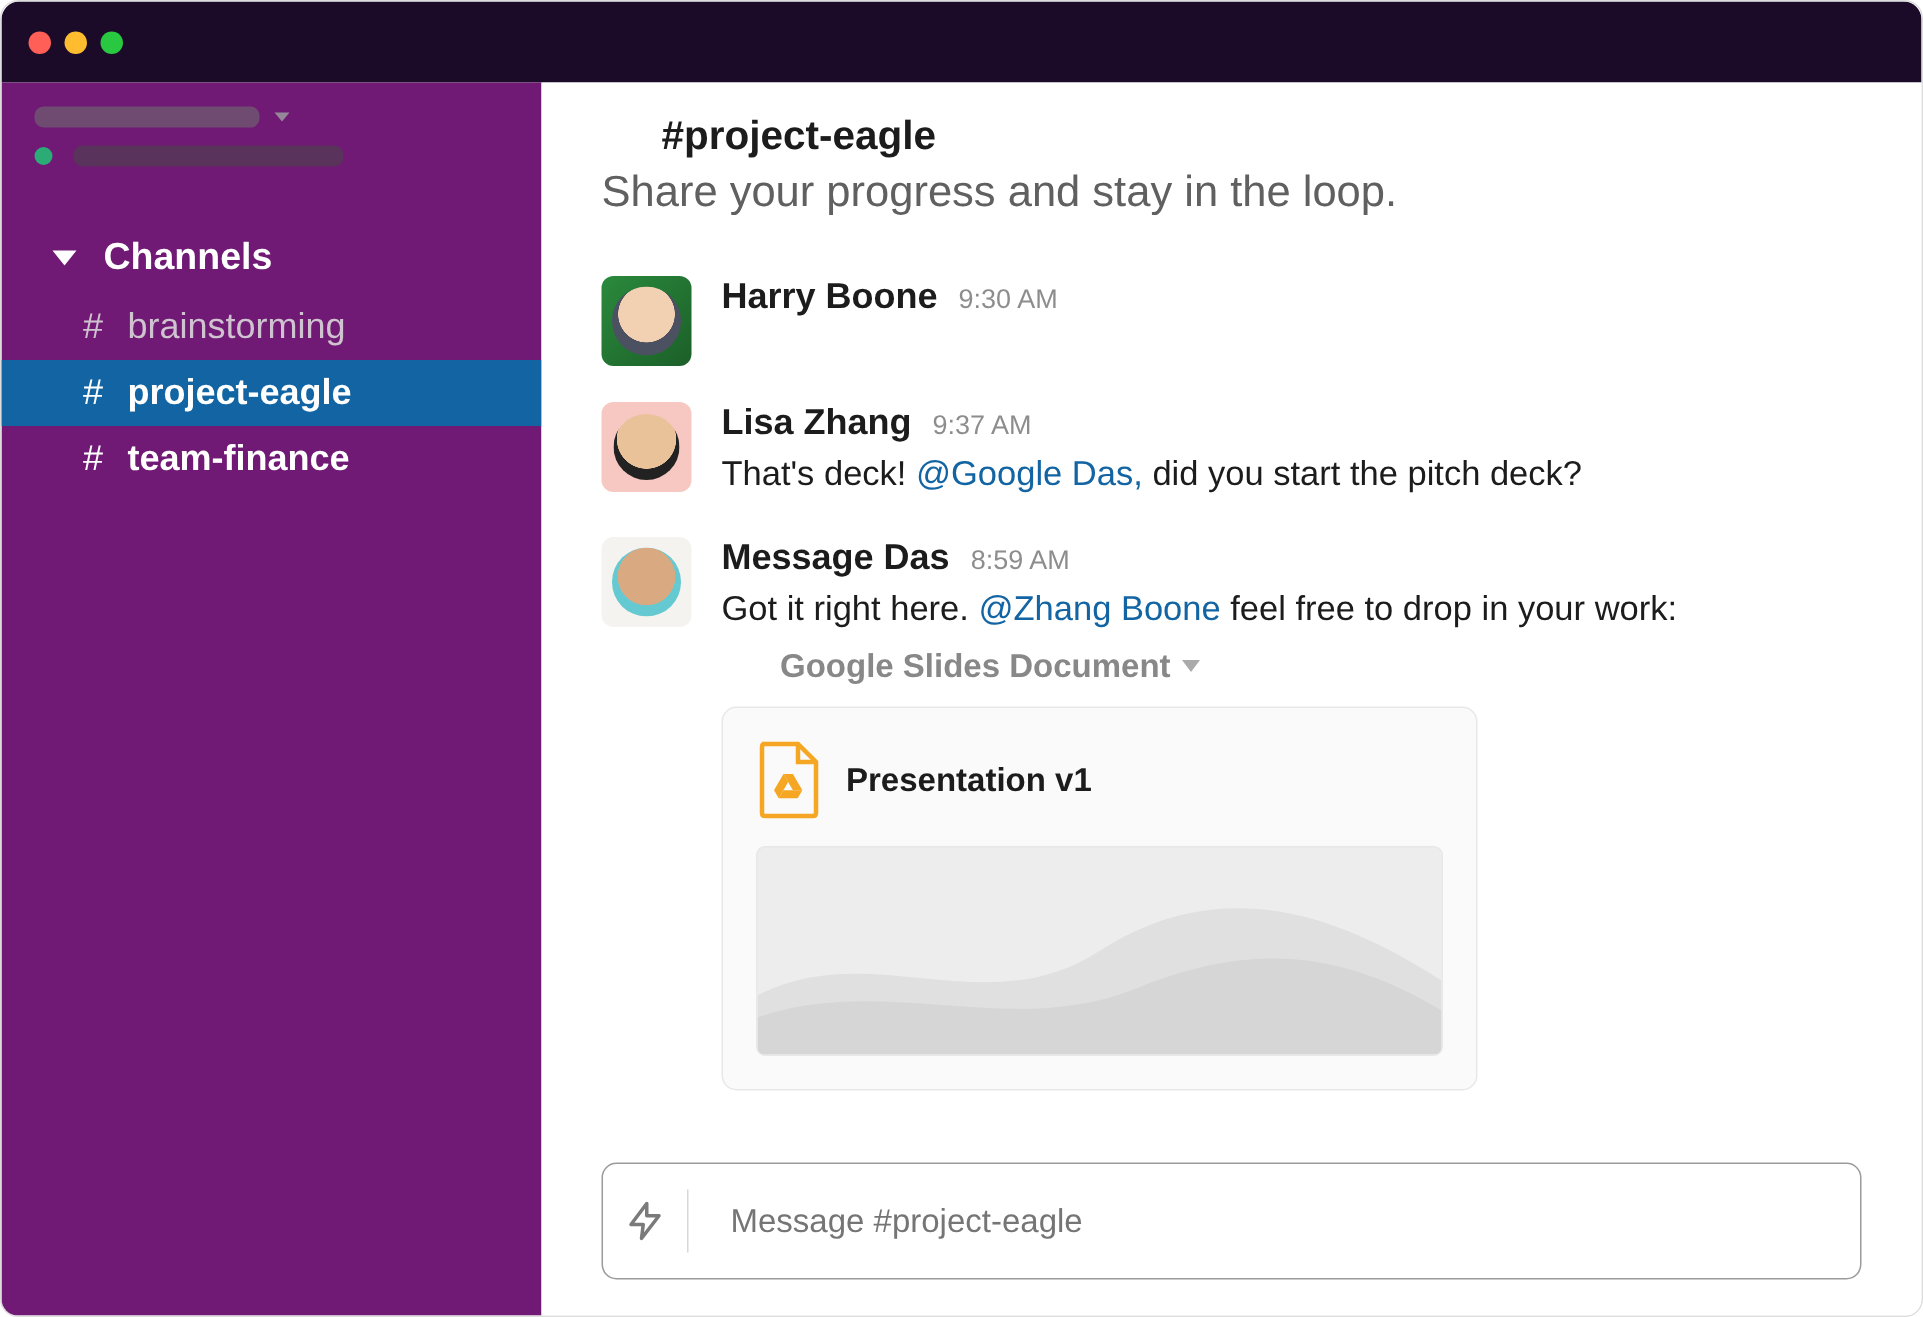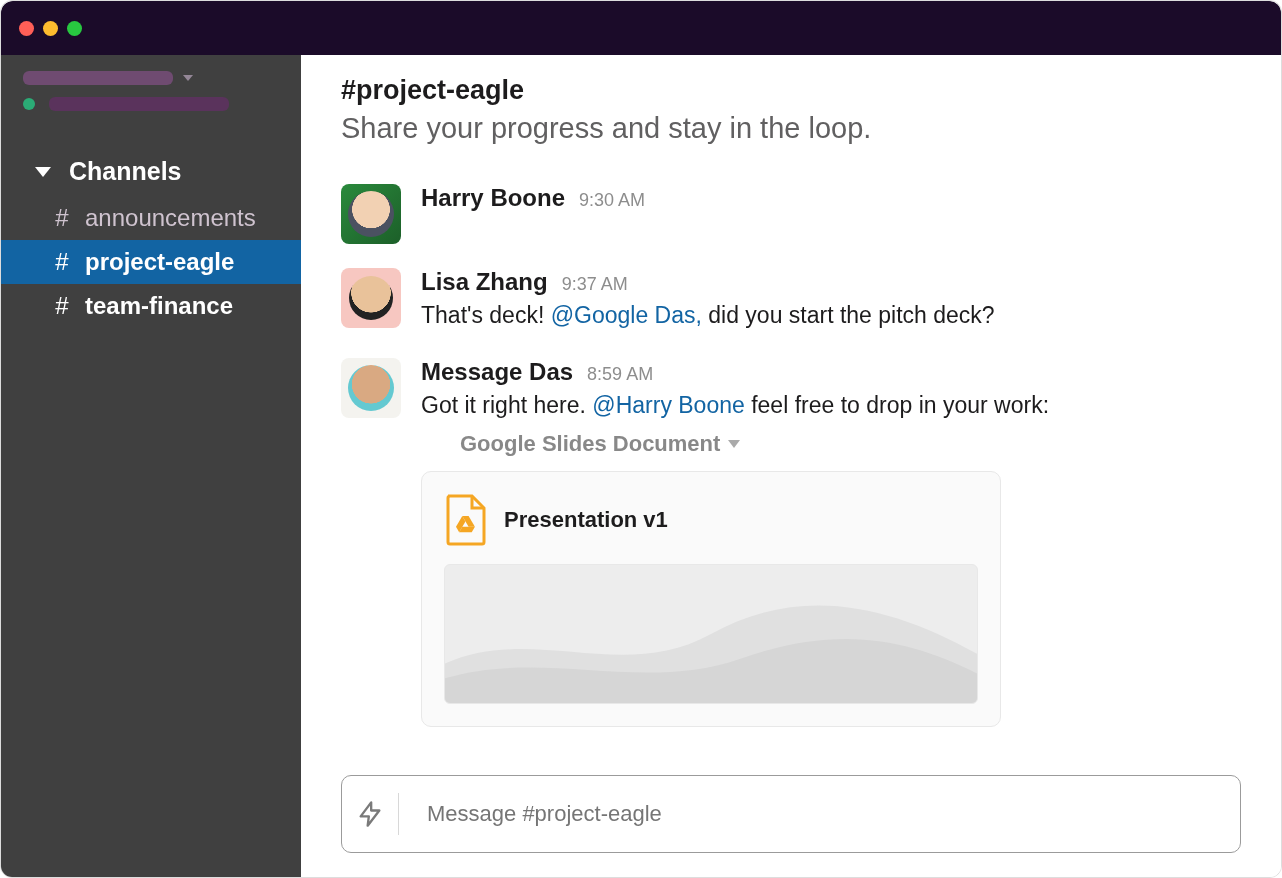--- a/index.html
+++ b/index.html
@@ -6,42 +6,42 @@
     body { font-family:-apple-system,BlinkMacSystemFont,"Segoe UI","Helvetica Neue",Arial,sans-serif; background:#fff; width:1282px; height:878px; overflow:hidden; border:1px solid #ddd; border-radius:12px; }
 
     .title-bar { height:54px; background:#1b0b29; display:flex; align-items:center; padding-left:18px; gap:9px; border-top-left-radius:12px; border-top-right-radius:12px; }
     .traffic-dot { width:15px; height:15px; border-radius:50%; }
     .traffic-dot.red { background:#ff5f57; }
     .traffic-dot.yellow { background:#febc2e; }
     .traffic-dot.green { background:#28c840; }
 
     .app-body { display:flex; height:calc(100% - 54px); }
 
-    .sidebar { width:300px; background:#404040; color:#fff; display:flex; flex-direction:column; padding-top:10px; }
+    .sidebar { width:360px; background:#701a75; color:#fff; display:flex; flex-direction:column; padding-top:10px; }
     .ws-row { display:flex; align-items:center; padding:6px 22px; gap:10px; min-height:26px; }
     .skel-bar { height:14px; background:#5a335c; border-radius:6px; }
     .skel-bar.bright { background:#6f4b71; }
     .skel-bar.w150 { width:150px; }
     .skel-bar.w180 { width:180px; }
     .chev-down-icon { width:0; height:0; border-left:5px solid transparent; border-right:5px solid transparent; border-top:6px solid #948797; }
     .presence-dot { width:12px; height:12px; border-radius:50%; background:#2bac76; margin-right:4px; }
     .ws-header-block { margin-bottom:30px; }
 
     .section-head { display:flex; align-items:center; gap:18px; padding:10px 30px 10px 34px; font-size:25px; font-weight:700; color:#fff; cursor:pointer; }
     .section-chev { width:0; height:0; border-left:8px solid transparent; border-right:8px solid transparent; border-top:10px solid #fff; }
 
     .channel-item { display:flex; align-items:center; gap:12px; padding:8px 30px 8px 50px; font-size:24px; color:#cfc3cf; cursor:pointer; }
     .channel-item .hash { font-weight:400; width:22px; text-align:center; }
     .channel-item.bold { font-weight:700; color:#fff; }
     .channel-item.active { background:#1264a3; color:#fff; font-weight:700; }
     .channel-item.active .hash { color:#fff; }
 
     .main { flex:1; background:#fff; display:flex; flex-direction:column; min-width:0; }
     .main-header { padding:20px 40px 16px 40px; border-bottom:1px solid rgba(0,0,0,0.0); }
-    .ch-name { font-size:27px; font-weight:800; color:#1d1c1d; }
+    .ch-name { font-size:27px; font-weight:800; color:#1d1c1d;margin-left:40px; }
     .ch-topic { font-size:29px; color:#616061; margin-top:6px; }
 
     .messages { flex:1; overflow-y:auto; padding:12px 56px 4px 40px; }
     .msg { display:flex; gap:20px; padding:10px 0 14px 0; }
     .avatar { width:60px; height:60px; border-radius:8px; flex-shrink:0; background:#ddd; }
     .av1 { background:linear-gradient(135deg,#2a8a3c,#1c5f29); display:flex; align-items:center; justify-content:center; position:relative; }
     .av1::after { content:""; position:absolute; width:46px; height:46px; border-radius:50%; background:radial-gradient(circle at 50% 40%, #f2d1b3 0 52%, transparent 53%), linear-gradient(#4b5161,#4b5161); }
     .av2 { background:#f7c7c1; display:flex; align-items:center; justify-content:center; position:relative; }
     .av2::after { content:""; position:absolute; width:44px; height:44px; border-radius:50%; background:radial-gradient(circle at 50% 38%,#e9c29a 0 56%,transparent 57%), linear-gradient(#222,#222); }
     .av3 { background:#f4f3ef; display:flex; align-items:center; justify-content:center; position:relative; }
@@ -49,21 +49,21 @@
 
     .msg-body { flex:1; min-width:0; }
     .msg-head { display:flex; align-items:baseline; gap:14px; }
     .author { font-size:24px; font-weight:800; color:#1d1c1d; }
     .time { font-size:18px; color:#8d8d8d; }
     .msg-text { font-size:23px; color:#1d1c1d; line-height:1.55; margin-top:2px; }
     .mention { color:#1264a3; }
 
     .attach-label { font-size:22px; font-weight:700; color:#888; margin-top:8px; display:flex; align-items:center; gap:8px;margin-left:39px; }
     .attach-chev { width:0; height:0; border-left:6px solid transparent; border-right:6px solid transparent; border-top:8px solid #aaa; }
-    .attach-card { margin-top:14px; border:1px solid #e8e8e8; border-radius:10px; padding:22px 22px 22px 22px; width:580px; background:#fafafa; }
+    .attach-card { margin-top:14px; border:1px solid #e8e8e8; border-radius:10px; padding:22px 22px 22px 22px; width:504px; background:#fafafa; }
     .attach-top { display:flex; align-items:center; gap:16px; }
     .attach-title { font-size:22px; font-weight:800; color:#1d1c1d; }
     .preview { margin-top:18px; height:140px; width:100%; border:1px solid #e8e8e8; border-radius:6px; background:#ededed; position:relative; overflow:hidden; }
     .preview svg { position:absolute; inset:0; width:100%; height:100%; }
 
     .input-area { padding:8px 40px 24px 40px; }
     .compose { border:1px solid #9b9b9b; border-radius:10px; height:78px; display:flex; align-items:center; padding:0 14px; gap:14px; }
     .compose-input { flex:1; border:none; outline:none; font-size:22px; color:#1d4ed8; background:transparent; padding-left:14px; }
     .divider-v { width:1px; height:42px; background:#d8d8d8; }
 
@@ -93,21 +93,21 @@
       </div>
     </div>
 
     <div class="section-head">
       <span class="section-chev"></span>
       <span>Channels</span>
     </div>
 
     <div class="channel-item">
       <span class="hash">#</span>
-      <span>announcements</span>
+      <span>brainstorming</span>
     </div>
     <div class="channel-item bold active">
       <span class="hash">#</span>
       <span>project-eagle</span>
     </div>
     <div class="channel-item bold">
       <span class="hash">#</span>
       <span>team-finance</span>
     </div>
   </aside>
@@ -144,21 +144,21 @@
       </div>
 
       <div class="msg">
         <div class="avatar av3"></div>
         <div class="msg-body">
           <div class="msg-head">
             <span class="author">Message Das</span>
             <span class="time">8:59 AM</span>
           </div>
           <div class="msg-text">
-            <span>Got it right here. </span><span class="mention">@Harry Boone</span><span> feel free to drop in your work:</span>
+            <span>Got it right here. </span><span class="mention">@Zhang Boone</span><span> feel free to drop in your work:</span>
           </div>
 
           <div class="attach-label">
             <span>Google Slides Document</span>
             <span class="attach-chev"></span>
           </div>
 
           <div class="attach-card">
             <div class="attach-top">
               <svg class="gdrive-svg" viewBox="0 0 44 52">

